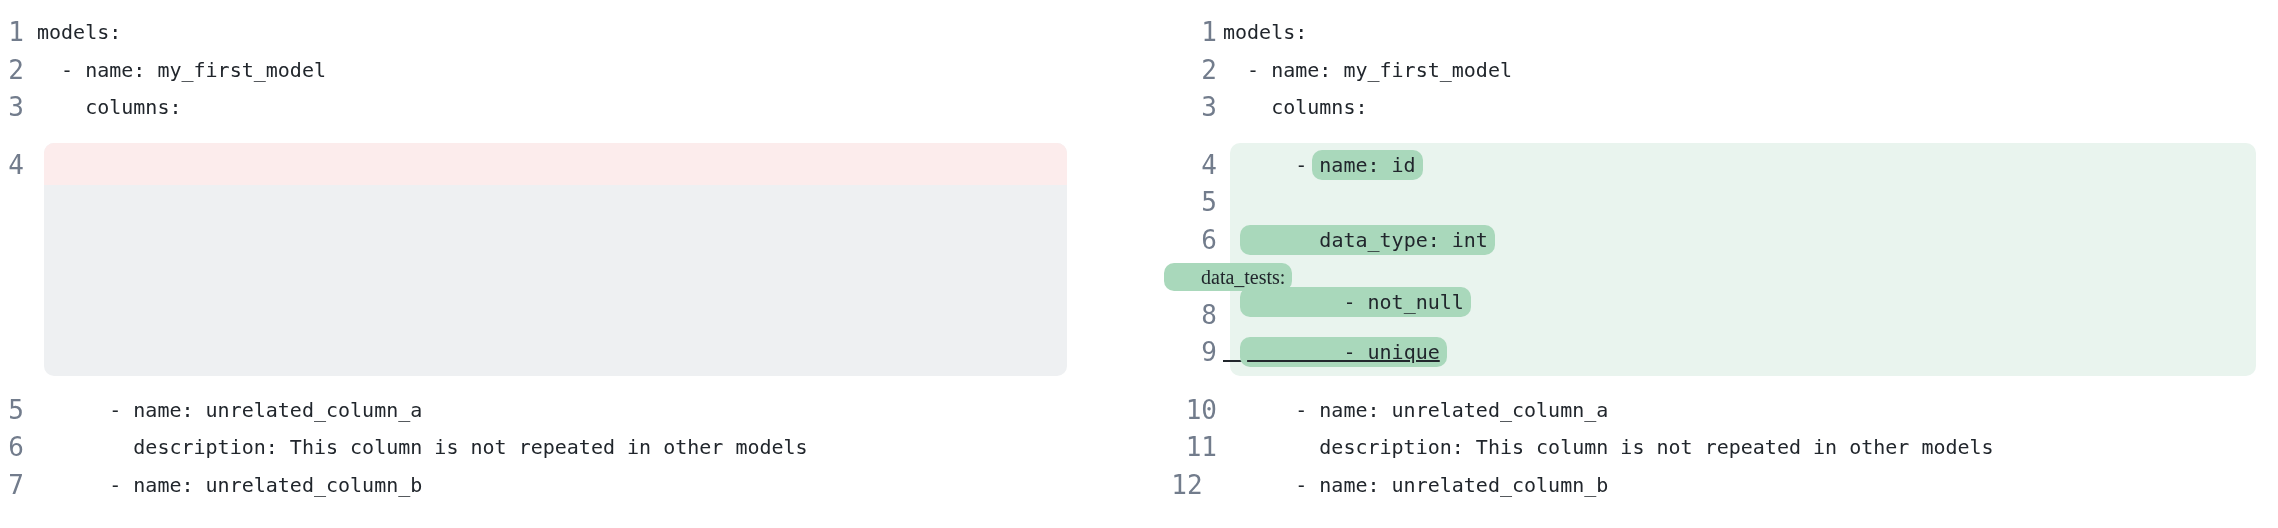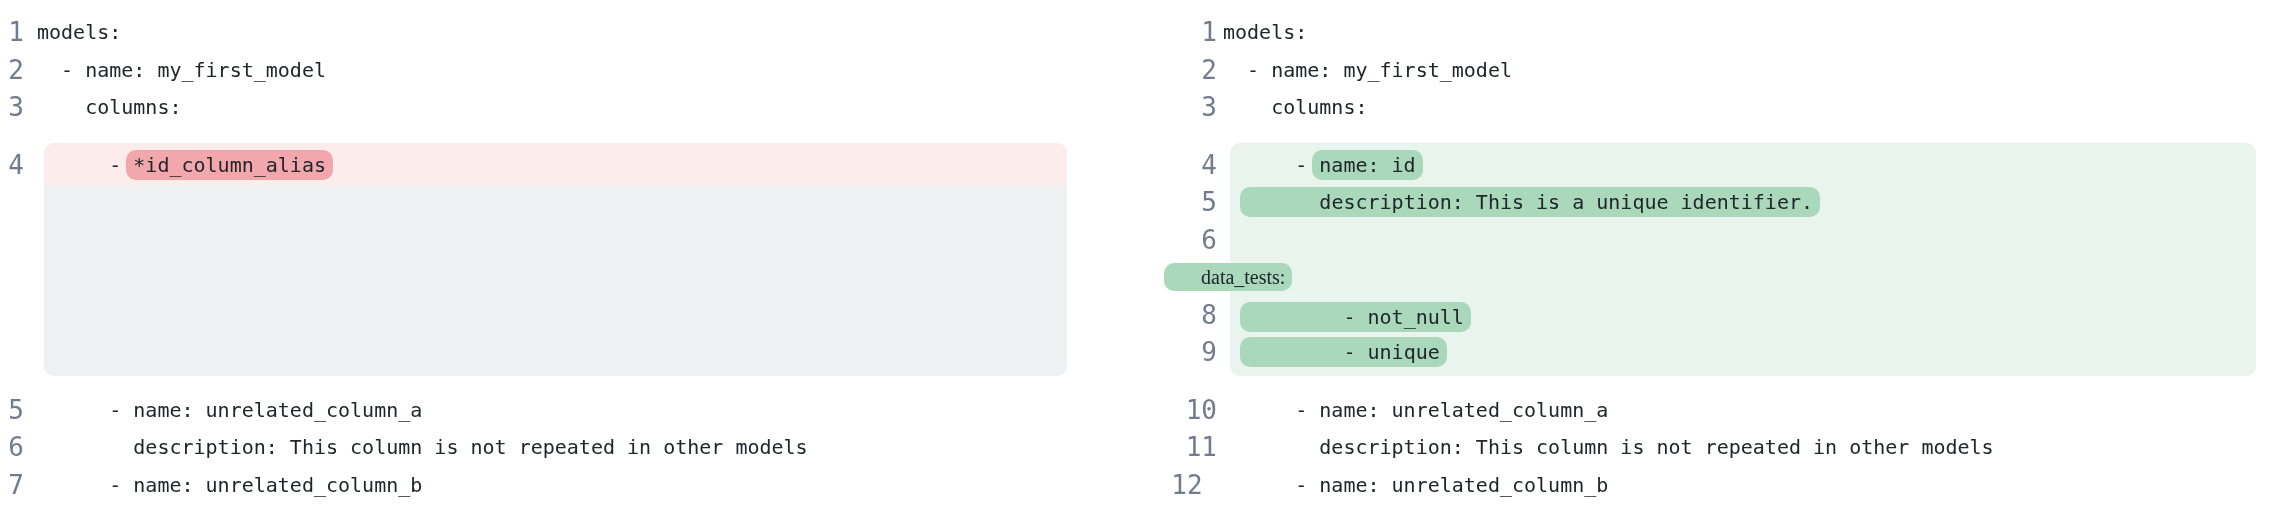--- a/index.html
+++ b/index.html
@@ -44,47 +44,46 @@
       <div class="lnum" style="left: -36px; top: 14px;">1</div>
       <div class="cline" style="left: 37px; top: 14px;">models:</div>
       <div class="lnum" style="left: -36px; top: 51.5px;">2</div>
       <div class="cline" style="left: 37px; top: 51.5px;">  - name: my_first_model</div>
       <div class="lnum" style="left: -36px; top: 89px;">3</div>
       <div class="cline" style="left: 37px; top: 89px;">    columns:</div>
       <div class="block" style="left: 44px; top: 142.5px; width: 1023px; height: 233px; background: rgb(238, 240, 242);">
         <div class="strip" style="top: 0px; height: 42.5px; background: rgb(252, 236, 236);"></div>
       </div>
       <div class="lnum" style="left: -36px; top: 146.5px;">4</div>
-      <div class="cline" style="left: 37px; top: 146.5px;"><span>      - </span><span class="tok tok-removed">*id_column_alias</span></div>
       <div class="lnum" style="left: -36px; top: 391.5px;">5</div>
       <div class="cline" style="left: 37px; top: 391.5px;">      - name: unrelated_column_a</div>
       <div class="lnum" style="left: -36px; top: 429px;">6</div>
       <div class="cline" style="left: 37px; top: 429px;">        description: This column is not repeated in other models</div>
       <div class="lnum" style="left: -36px; top: 466.5px;">7</div>
       <div class="cline" style="left: 37px; top: 466.5px;">      - name: unrelated_column_b</div>
     </section>
   <section class="panel" id="panel-right">
       <div class="lnum" style="left: 1157px; top: 14px;">1</div>
       <div class="cline" style="left: 1223px; top: 14px;">models:</div>
       <div class="lnum" style="left: 1157px; top: 51.5px;">2</div>
       <div class="cline" style="left: 1223px; top: 51.5px;">  - name: my_first_model</div>
       <div class="lnum" style="left: 1157px; top: 89px;">3</div>
       <div class="cline" style="left: 1223px; top: 89px;">    columns:</div>
       <div class="block" style="left: 1230px; top: 142.5px; width: 1026px; height: 233px; background: rgb(233, 244, 238);"></div>
       <div class="lnum" style="left: 1157px; top: 146.5px;">4</div>
       <div class="cline" style="left: 1223px; top: 146.5px;"><span>      - </span><span class="tok tok-added">name: id</span></div>
       <div class="lnum" style="left: 1157px; top: 184px;">5</div>
-      <div class="cline" style="left: 1223px; top: 184px;"><span>  </span><span class="tok tok-added">      description: This is a unique identifier.</span></div>
       <div class="lnum" style="left: 1157px; top: 221.5px;">6</div>
+      <div class="cline" style="left: 1223px; top: 221.5px;"><span>  </span><span class="tok tok-added">      data_type: int</span></div>
       <div class="lnum" style="left: 1157px; top: 259px;">7</div>
       <div class="cline" style="left: 1161px; top: 259px; font-family: Liberation Serif, serif;"><span>  </span><span class="tok tok-added">      data_tests:</span></div>
       <div class="lnum" style="left: 1157px; top: 296.5px;">8</div>
-      <div class="cline" style="left: 1223px; top: 299px;"><span>  </span><span class="tok tok-added">        - not_null</span></div>
+      <div class="cline" style="left: 1223px; top: 284px;"><span>  </span><span class="tok tok-added">        - not_null</span></div>
       <div class="lnum" style="left: 1157px; top: 334px;">9</div>
-      <div class="cline" style="left: 1223px; top: 334px;"><span>  </span><span class="tok tok-added">        - unique</span></div>
+      <div class="cline" style="left: 1223px; top: 334px; text-decoration: underline;"><span>  </span><span class="tok tok-added">        - unique</span></div>
       <div class="lnum" style="left: 1157px; top: 391.5px;">10</div>
       <div class="cline" style="left: 1223px; top: 391.5px;">      - name: unrelated_column_a</div>
       <div class="lnum" style="left: 1157px; top: 429px;">11</div>
       <div class="cline" style="left: 1223px; top: 429px;">        description: This column is not repeated in other models</div>
       <div class="lnum" style="left: 1157px; top: 466.5px; text-align: center;">12</div>
       <div class="cline" style="left: 1223px; top: 466.5px;">      - name: unrelated_column_b</div>
     </section>
 </div>
 
 </body></html>

